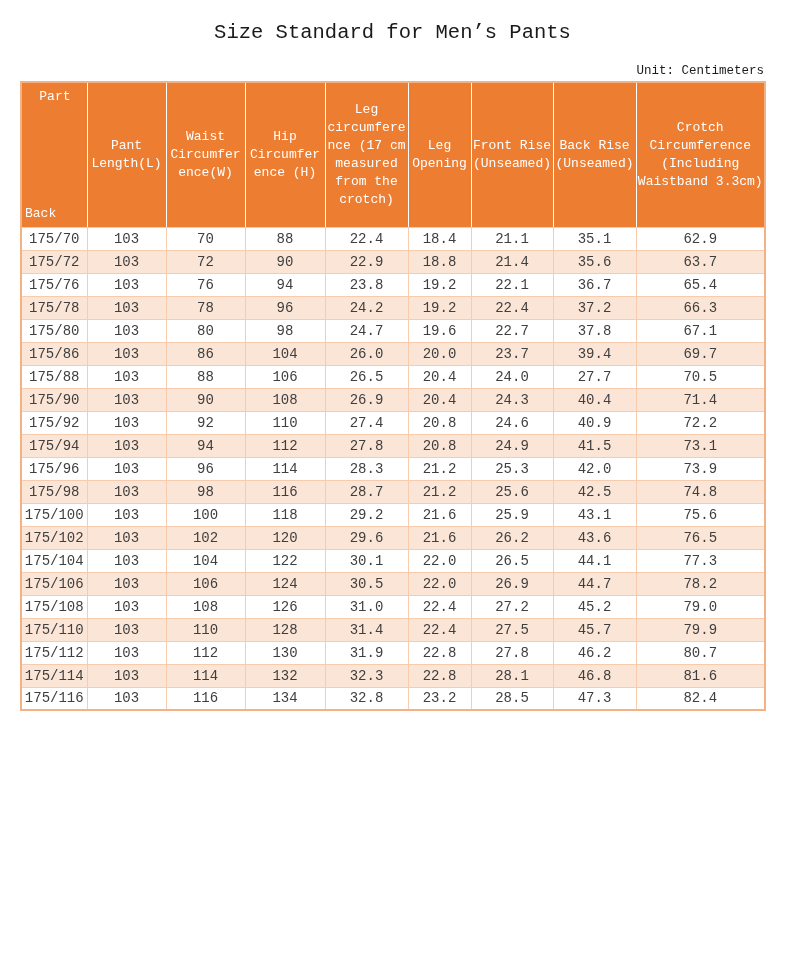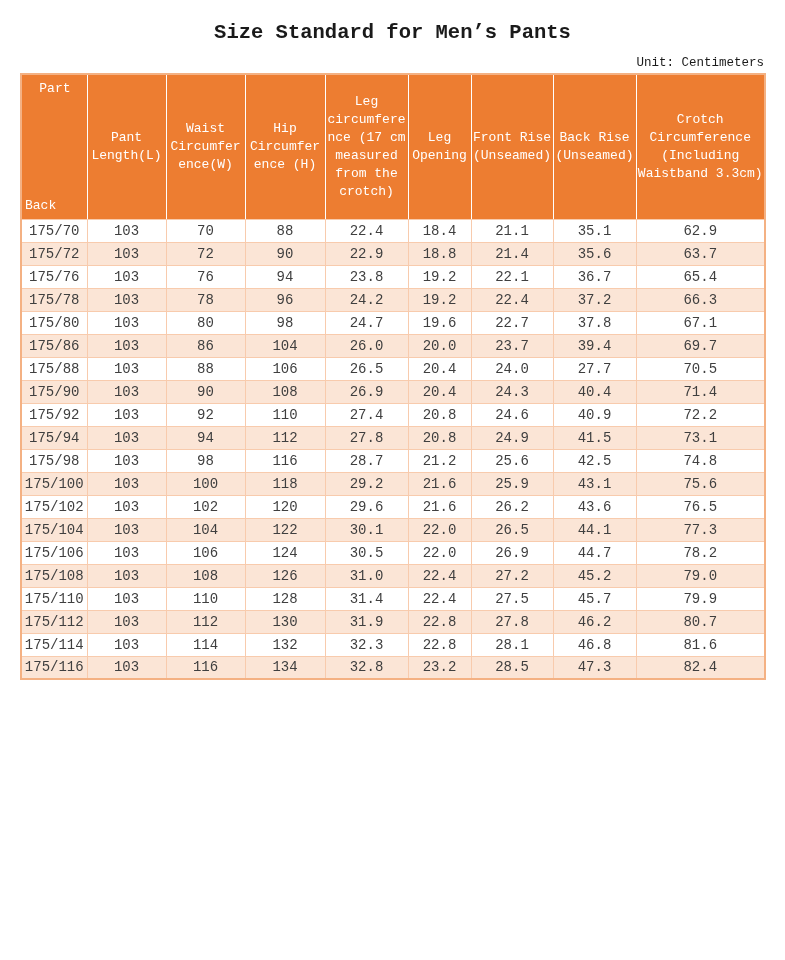--- a/index.html
+++ b/index.html
@@ -17,27 +17,27 @@
     height: 960px;
     background: #FFFFFF;
     font-family: "Liberation Mono", "DejaVu Sans Mono", monospace;
     overflow: hidden;
   }
   .page { width: 785px; height: 960px; }
   .title {
     margin-top: 21px;
     text-align: center;
     font-size: 20.5px;
-    font-weight: 700;
+    font-weight: 400;
     letter-spacing: 0px;
     color: var(--title-text);
     white-space: nowrap;
   }
   .unit-label {
-    margin-top: 12px;
+    margin-top: 20px;
     margin-right: 21px;
     text-align: right;
     font-size: 12.5px;
     color: var(--title-text);
   }
   table.size-table {
     margin-left: 20px;
     margin-top: 3px;
     width: 744px;
     table-layout: fixed;
@@ -213,20 +213,31 @@
           <td>103</td>
           <td>94</td>
           <td>112</td>
           <td>27.8</td>
           <td>20.8</td>
           <td>24.9</td>
           <td>41.5</td>
           <td>73.1</td>
         </tr>
         <tr>
+          <td>175/96</td>
+          <td>103</td>
+          <td>96</td>
+          <td>114</td>
+          <td>28.3</td>
+          <td>21.2</td>
+          <td>25.3</td>
+          <td>42.0</td>
+          <td>73.9</td>
+        </tr>
+        <tr>
           <td>175/98</td>
           <td>103</td>
           <td>98</td>
           <td>116</td>
           <td>28.7</td>
           <td>21.2</td>
           <td>25.6</td>
           <td>42.5</td>
           <td>74.8</td>
         </tr>

